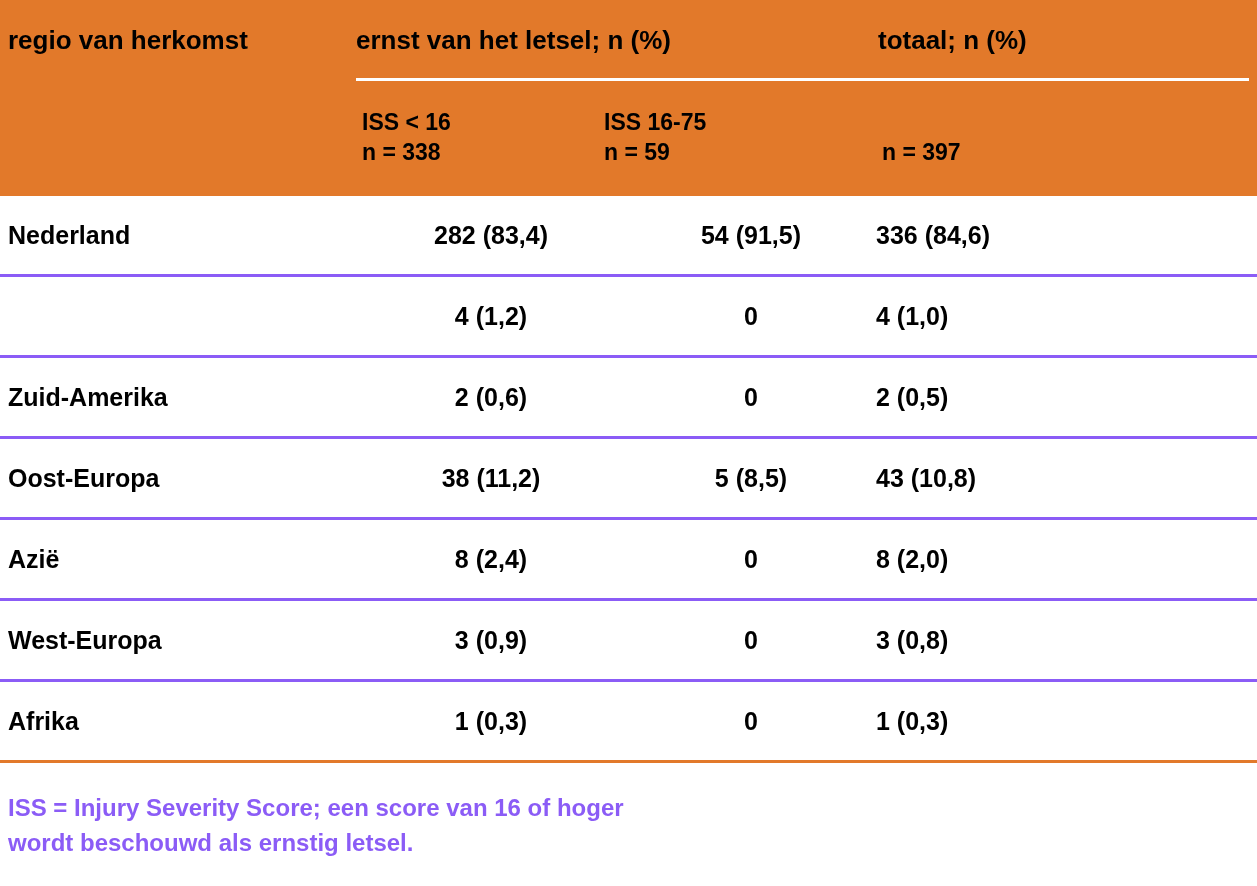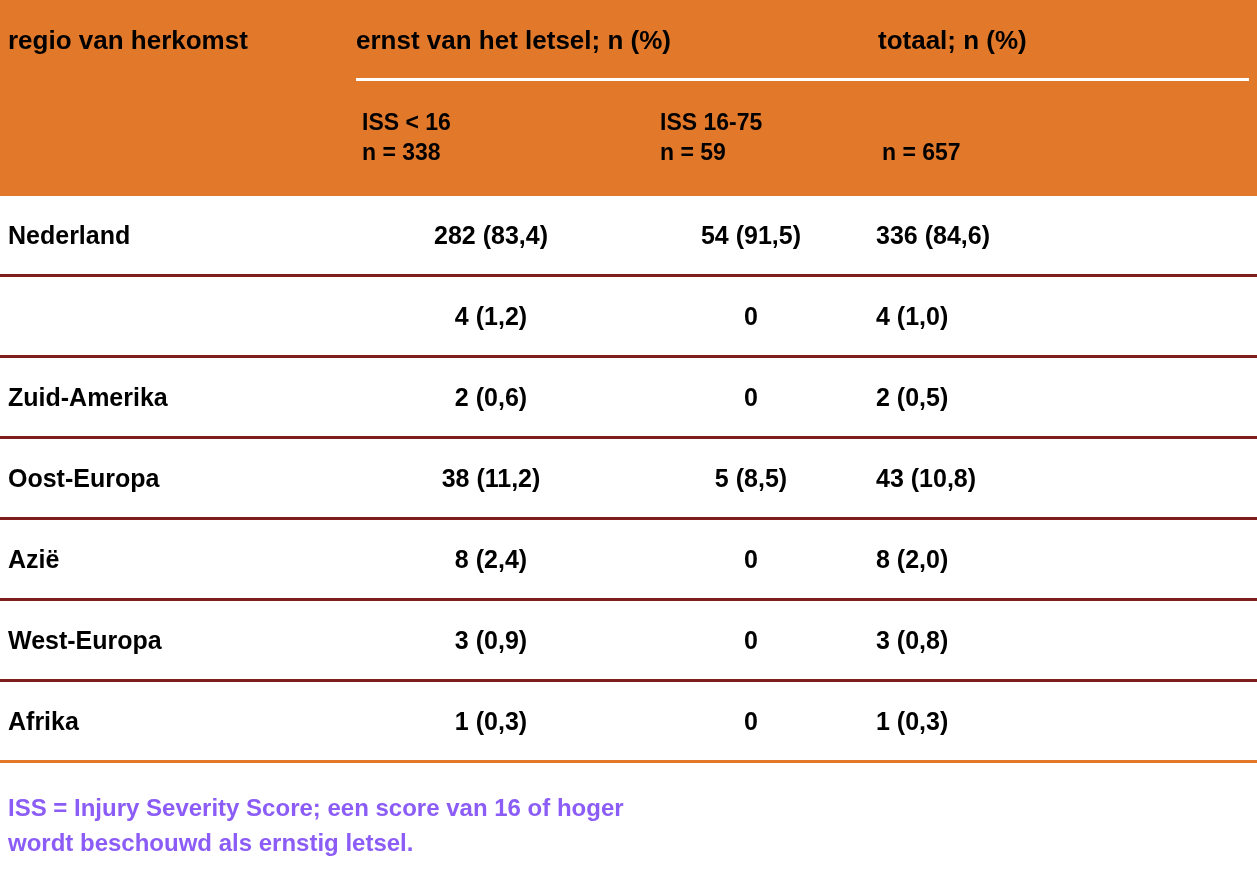--- a/index.html
+++ b/index.html
@@ -67,28 +67,28 @@
     background: #ffffff;
   }
   .sub {
     position: absolute;
     top: 108px;
     font-size: 23px;
     font-weight: bold;
     line-height: 1.3;
   }
   .sub-1 { left: 362px; }
-  .sub-2 { left: 660px; }
+  .sub-2 { left: 604px; }
   .sub-3 { left: 882px; top: 138px; }
 
   
   .row {
     position: relative;
     height: 81px;
-    border-bottom: 3px solid #7f1d1d;
+    border-bottom: 3px solid #8b5cf6;
     box-sizing: border-box;
   }
   .row:last-of-type {
     border-bottom: 3px solid #e2792a;
   }
   .cell {
     position: absolute;
     top: 50%;
     transform: translateY(-50%);
     font-size: 25px;
@@ -122,21 +122,21 @@
       <div class="col h-totaal">totaal; n (%)</div>
       <div class="ernst-rule"></div>
       <div class="sub sub-1">
         <div>ISS &lt; 16</div>
         <div>n = 338</div>
       </div>
       <div class="sub sub-2">
         <div>ISS 16-75</div>
         <div>n = 59</div>
       </div>
-      <div class="sub sub-3">n = 657</div>
+      <div class="sub sub-3">n = 397</div>
     </div>
   </div>
 
   <div class="tbody">
     <div class="row">
       <div class="cell c-label">Nederland</div>
       <div class="cell c-v1">282 (83,4)</div>
       <div class="cell c-v2">54 (91,5)</div>
       <div class="cell c-v3">336 (84,6)</div>
     </div>

